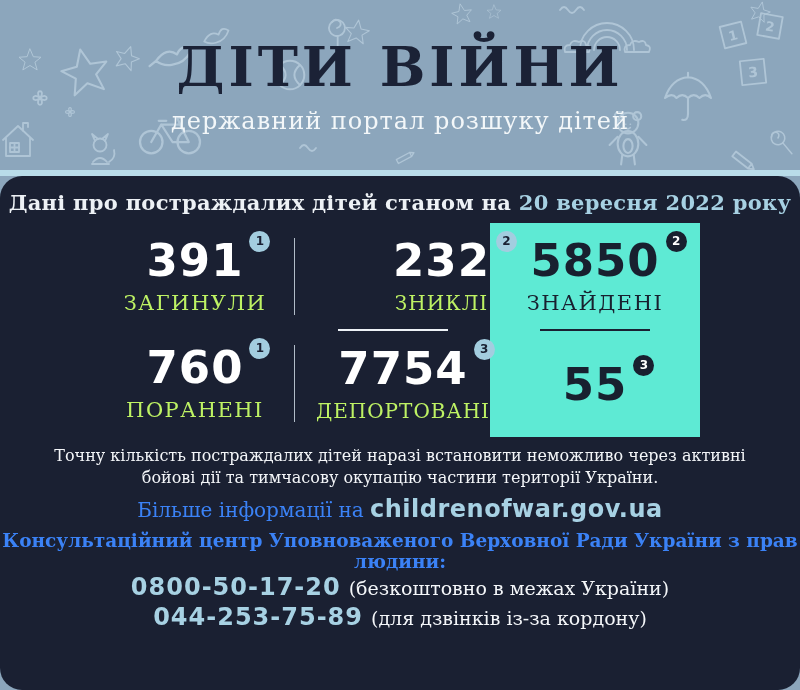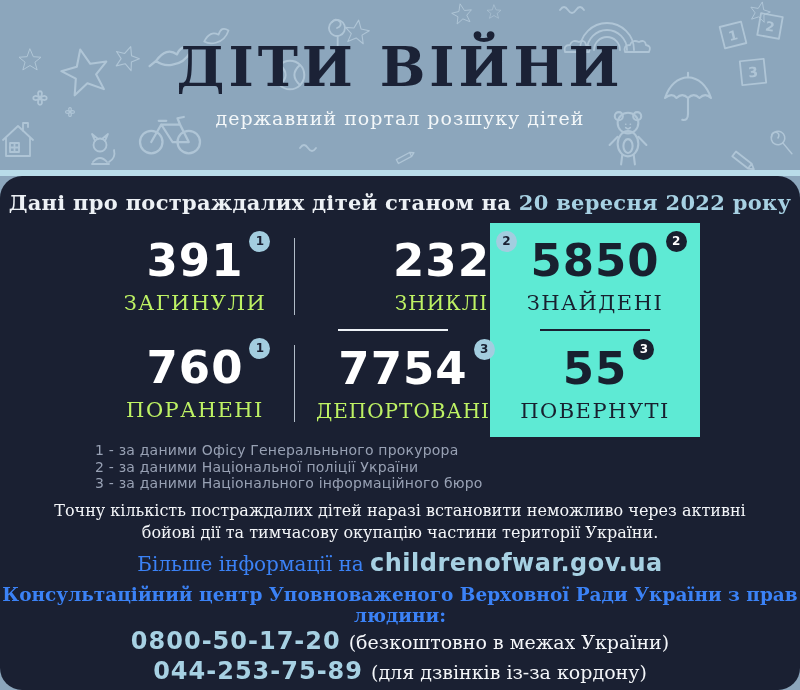--- a/index.html
+++ b/index.html
@@ -6,21 +6,21 @@
   body{
     width:800px;height:690px;overflow:hidden;background:#8CA6BC;
     font-family:"DejaVu Serif","Liberation Serif",serif;
     -webkit-font-smoothing:antialiased;
   }
   
   .header{position:relative;height:170px;background:#8CA6BC;text-align:center;}
   .doodles{position:absolute;left:0;top:0;width:800px;height:170px;}
   .title{position:relative;z-index:2;margin:0;padding-top:40px;line-height:1;
     font-size:54px;font-weight:700;color:#1B2236;letter-spacing:4px;}
-  .subtitle{position:relative;z-index:2;margin-top:13px;font-size:19px;
+  .subtitle{position:relative;z-index:2;margin-top:13px;font-size:24px;
     color:#F3F7F9;letter-spacing:1px;}
   .strip{height:6px;background:#B9DCE9;}
   
   .panel{height:514px;background:#1A2032;color:#F2F5F8;border-radius:22px;}
   .heading{padding-top:14px;text-align:center;font-size:21px;font-weight:700;
     color:#EDF1F5;letter-spacing:.3px;}
   .heading .date{color:#A7D1E3;}
   
   .stats{display:flex;margin:8px 0 0 95px;height:214px;}
   .scol{width:200px;display:flex;flex-direction:column;}
@@ -236,30 +236,24 @@
           <span class="badge">2</span>
         </div>
         <div class="slabel">ЗНАЙДЕНІ</div>
       </div>
       <div class="hdiv"></div>
       <div class="cell">
         <div class="val">
           <span class="num">55</span>
           <span class="badge">3</span>
         </div>
-        <div class="slabel">ПОВЕРНУТІ</div>
       </div>
     </div>
   </div>
 
-  <div class="footnotes">
-    <div>1 - за даними Офісу Генеральньного прокурора</div>
-    <div>2 - за даними Національної поліції України</div>
-    <div>3 - за даними Національного інформаційного бюро</div>
-  </div>
 
   <div class="disclaimer">Точну кількість постраждалих дітей наразі встановити неможливо через активні бойові дії та тимчасову окупацію частини території України.</div>
 
   <div class="moreinfo">
     <span class="mi-label">Більше інформації на </span><span class="mi-link">childrenofwar.gov.ua</span>
   </div>
 
   <div class="consult">Консультаційний центр Уповноваженого Верховної Ради України  з прав людини:</div>
 
   <div class="phoneline">

